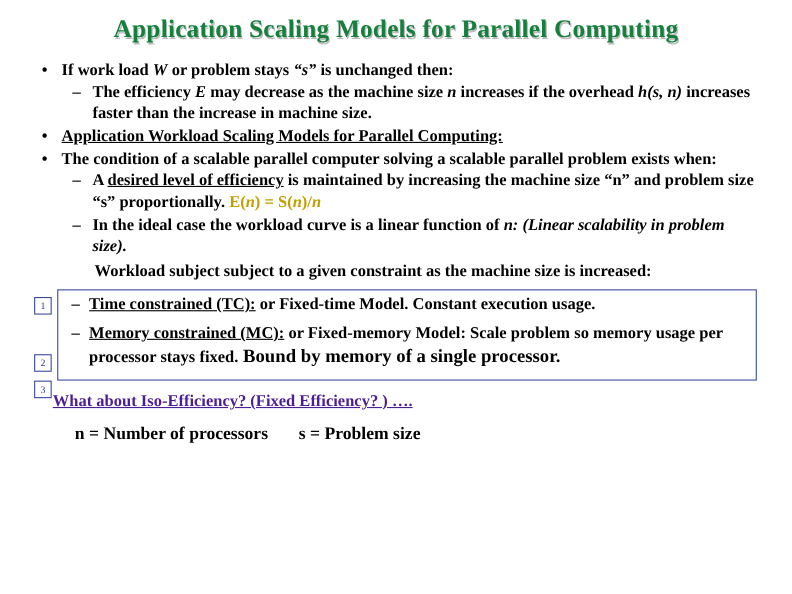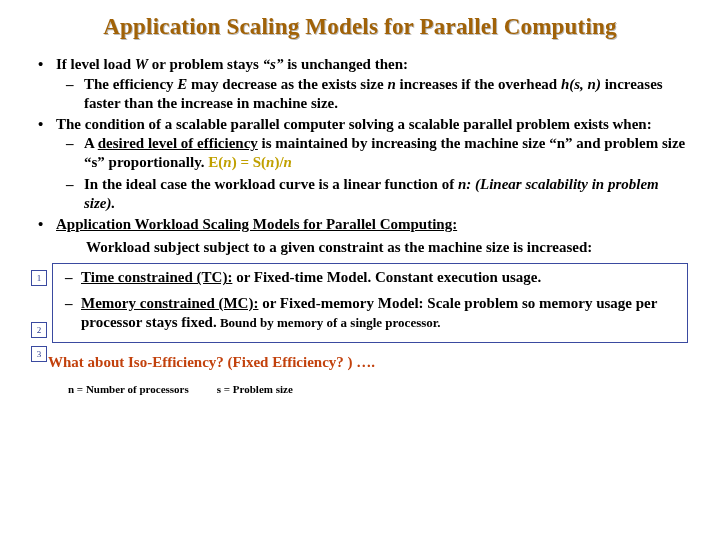--- a/index.html
+++ b/index.html
@@ -12,21 +12,21 @@
     background: #fff;
     color: #000;
     font-size: 15px;
     line-height: 1.28;
   }
   h1 {
     text-align: center;
     font-size: 23px;
     font-weight: bold;
     margin: 0 0 14px 0;
-    color: #a16207;
+    color: #15803d;
     text-shadow: 1px 1px 0 #bbb;
     letter-spacing: 0.2px;
   }
   ul.top { list-style: none; padding: 0; margin: 0; }
   ul.top > li { position: relative; padding-left: 28px; margin-bottom: 2px; font-weight: bold; }
   ul.top > li::before { content: "•"; position: absolute; left: 10px; top: 0; }
   ul.sub { list-style: none; padding: 0; margin: 0; }
   ul.sub > li { position: relative; padding-left: 28px; margin-bottom: 2px; font-weight: bold; }
   ul.sub > li::before { content: "–"; position: absolute; left: 10px; top: 0; }
   .ital { font-style: italic; }
@@ -52,55 +52,55 @@
     font-size: 9px;
     line-height: 14px;
     text-align: center;
     font-weight: normal;
     color: #2a3a90;
     background: #fff;
   }
   .num1 { top: 6px; }
   .num2 { top: 58px; }
   .num3 { top: 82px; }
-  .iso { color: #c2410c; font-weight: bold; margin: 10px 0 10px 20px; }
-  .legend { font-size: 11px; font-weight: bold; margin-left: 40px; }
+  .iso { color: #4c1d95; font-weight: bold; margin: 10px 0 10px 20px; text-decoration: underline; }
+  .legend { font-size: 16px; font-weight: bold; margin-left: 40px; }
   .legend .gap { display: inline-block; width: 28px; }
-  .smaller { font-size: 13px; }
+  .smaller { font-size: 17px; }
 </style>
 </head>
 <body>
 
 <h1>Application Scaling Models for Parallel Computing</h1>
 
 <ul class="top">
 
   <li>
-    <span>If level load </span><span class="ital">W</span><span> or problem stays </span><span class="ital">“s”</span><span> is unchanged then:</span>
+    <span>If work load </span><span class="ital">W</span><span> or problem stays </span><span class="ital">“s”</span><span> is unchanged then:</span>
     <ul class="sub">
       <li>
-        <span>The efficiency </span><span class="ital">E</span><span> may decrease as the exists size </span><span class="ital">n</span><span> increases if the overhead </span><span class="ital">h(s, n)</span><span> increases faster than the increase in machine size.</span>
+        <span>The efficiency </span><span class="ital">E</span><span> may decrease as the machine size </span><span class="ital">n</span><span> increases if the overhead </span><span class="ital">h(s, n)</span><span> increases faster than the increase in machine size.</span>
       </li>
     </ul>
+  </li>
+
+  <li>
+    <span class="under">Application Workload Scaling Models for Parallel Computing:</span>
   </li>
 
   <li>
     <span>The condition of a scalable parallel computer solving a scalable parallel problem exists when:</span>
     <ul class="sub">
       <li>
         <span>A </span><span class="under">desired level of efficiency</span><span> is maintained by increasing the machine size “n” and problem size “s” proportionally. </span><span class="yellow"><span>E(</span><span class="yn">n</span><span>)  =  S(</span><span class="yn">n</span><span>)/</span><span class="yn">n</span></span>
       </li>
       <li>
         <span>In the ideal case the workload curve is a linear function of </span><span class="ital">n: (Linear scalability in problem size).</span>
       </li>
     </ul>
-  </li>
-
-  <li>
-    <span class="under">Application Workload Scaling Models for Parallel Computing:</span>
   </li>
 </ul>
 
 <div class="constraint-note">Workload subject subject to a given constraint as the machine size is increased:</div>
 
 <div class="models-box">
   <div class="numbox num1">1</div>
   <div class="numbox num2">2</div>
   <div class="numbox num3">3</div>
   <ul>

